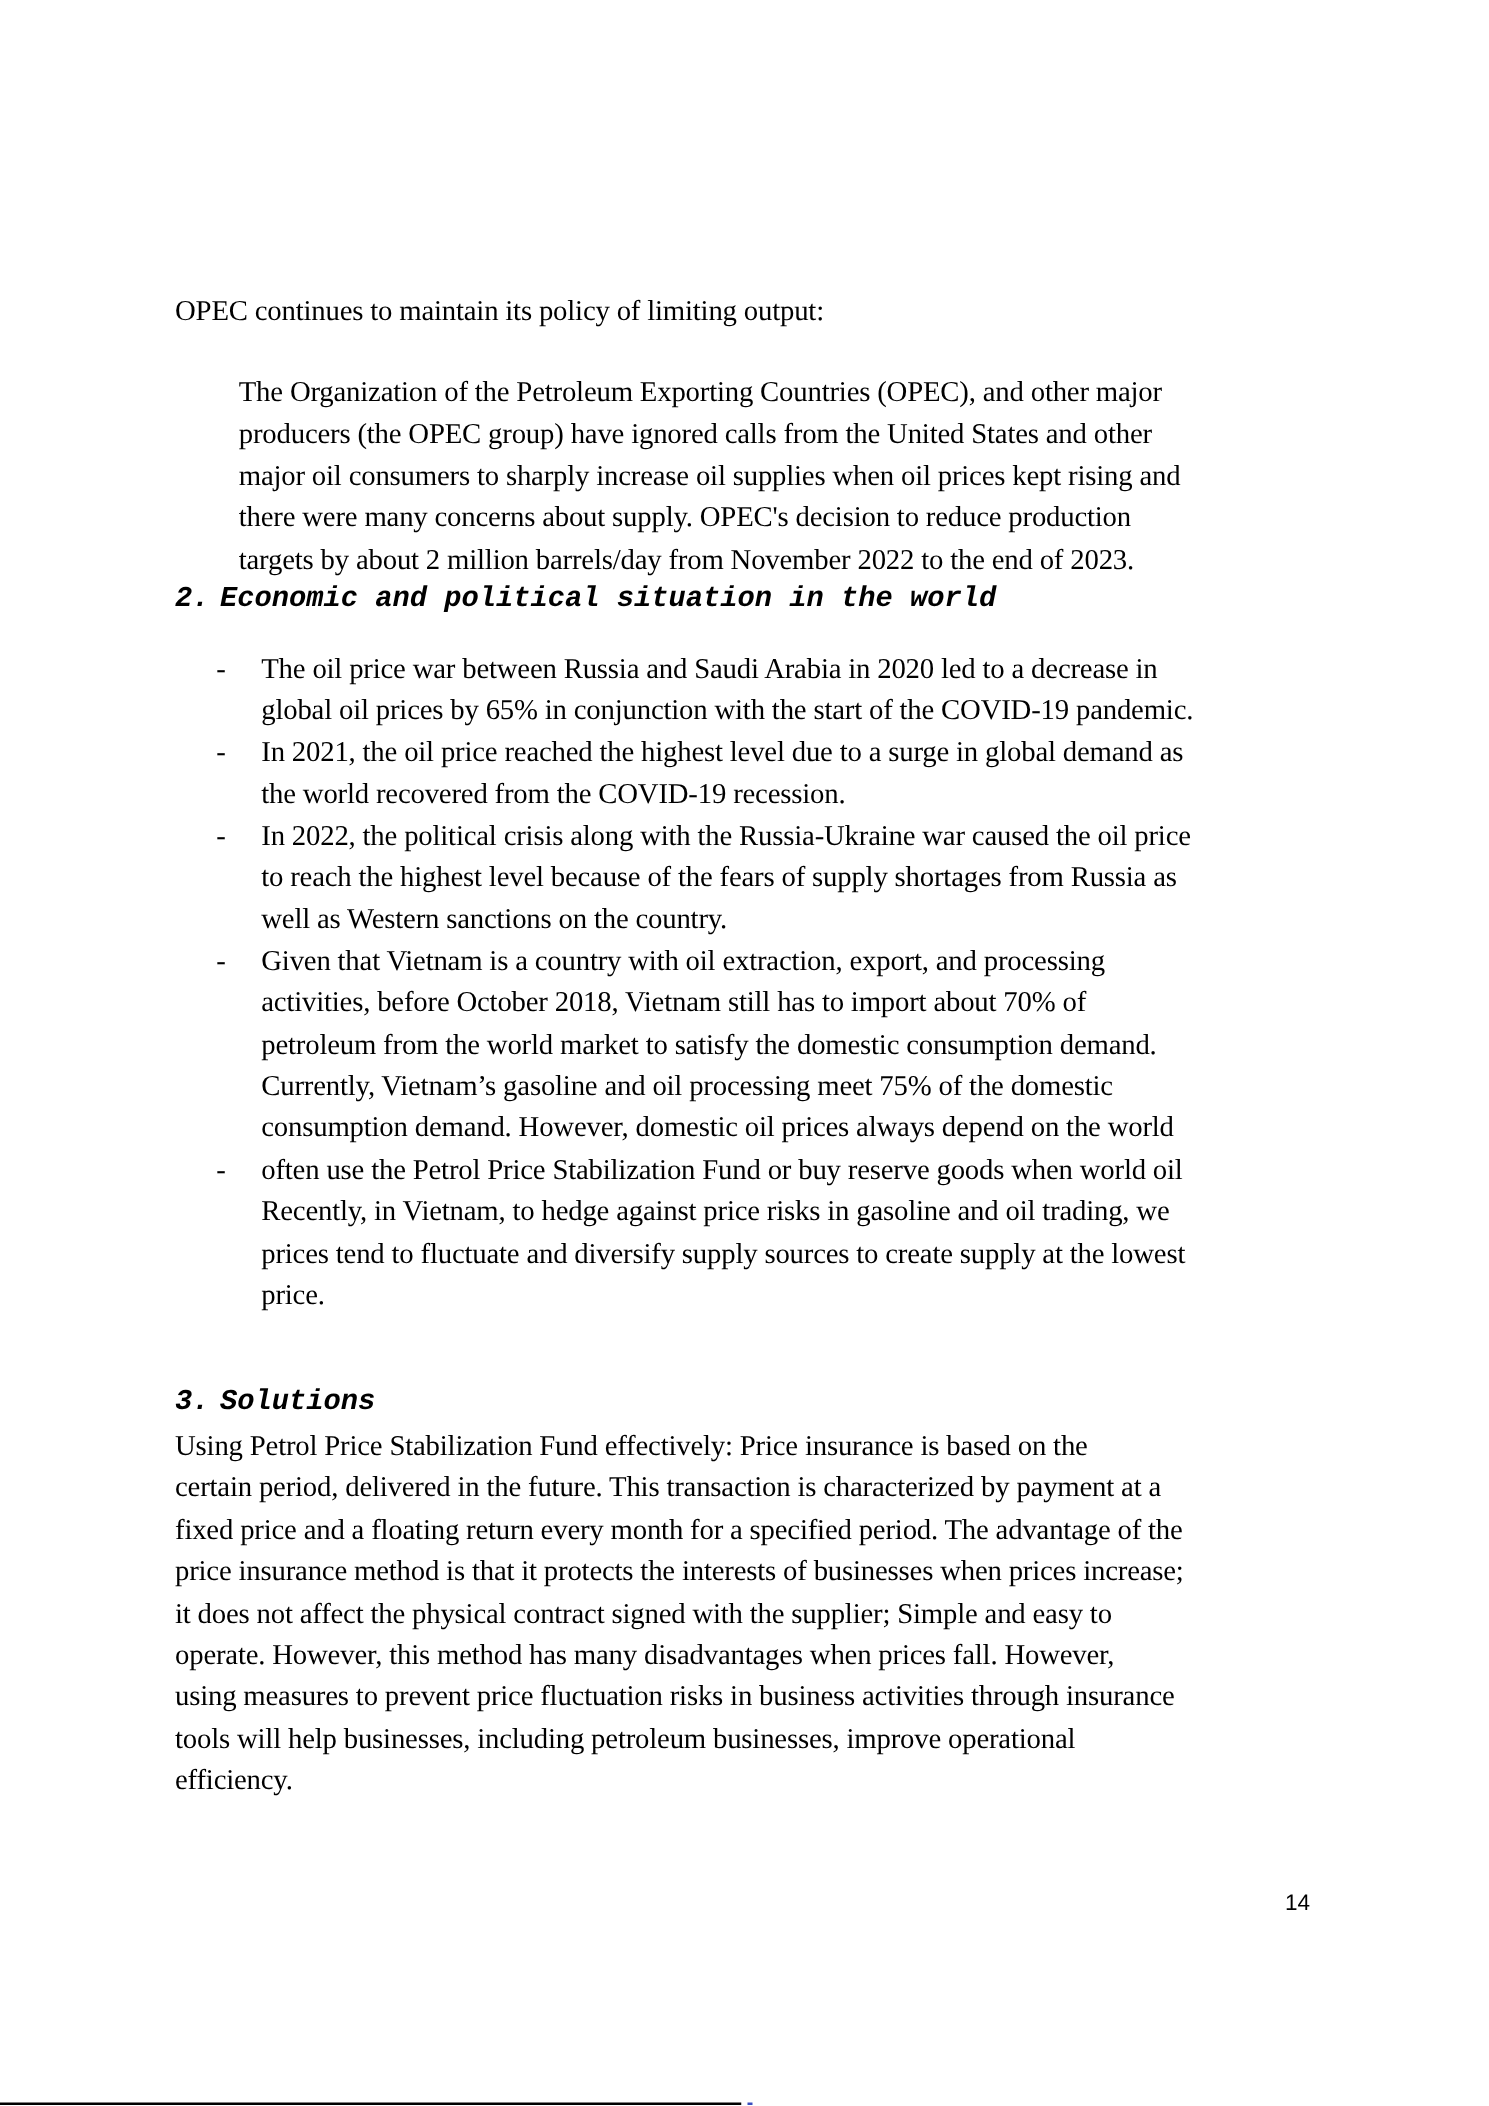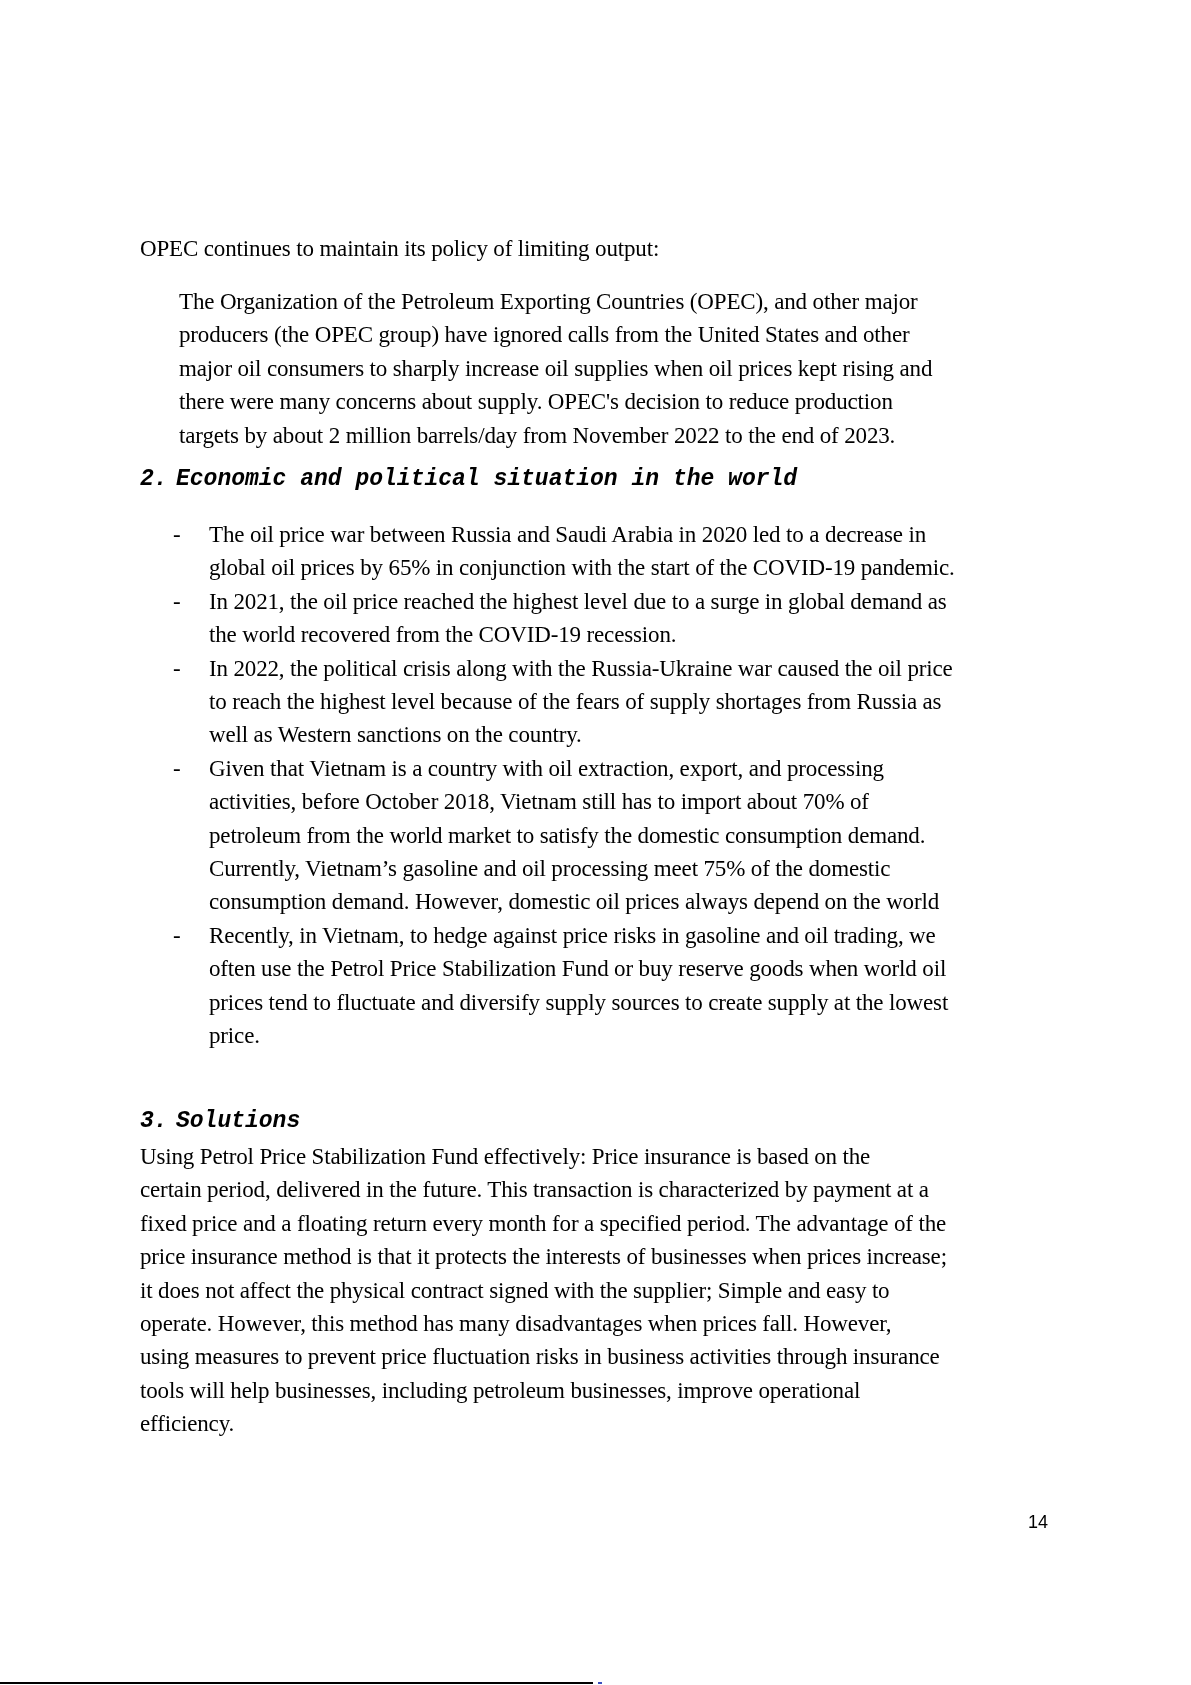--- a/index.html
+++ b/index.html
@@ -1,21 +1,21 @@
 <!DOCTYPE html>
 <html><head>
 <meta charset="utf-8">
 <style>
   html, body { margin: 0; padding: 0; background: #ffffff; }
   body { width: 1191px; height: 1685px; position: relative; overflow: hidden;
          font-family: "Liberation Serif", "DejaVu Serif", serif; color: #000; }
   .page { position: absolute; left: 0; top: 0; width: 1191px; height: 1685px; }
   .txt { font-size: 23px; line-height: 33.4px; letter-spacing: -0.15px; }
   .p-intro { position: absolute; left: 140px; top: 232px; margin: 0; }
-  .p-opec { position: absolute; left: 175px; top: 281px; width: 880px; margin: 4px; }
+  .p-opec { position: absolute; left: 175px; top: 281px; width: 880px; margin: 16px; }
   .h2 { position: absolute; left: 140px; margin: 0; font-weight: bold; font-style: italic;
         font-size: 23px; line-height: 33px; font-family: Liberation Mono, monospace; }
   .h2 .num { display: inline-block; width: 36px; }
   .h-econ { top: 463px; }
   .h-sol { top: 1105px; }
   ul.dash { list-style: none; margin: 0; padding: 0; position: absolute; left: 173px; top: 518px; width: 880px; }
   ul.dash li { position: relative; padding-left: 36px; margin: 0; }
   ul.dash li .dash-icon { position: absolute; left: 0; top: 0; }
   .p-sol { position: absolute; left: 140px; top: 1140px; width: 925px; margin: 0; }
   .pagenum { position: absolute; left: 1028px; top: 1512px; font-family: "Liberation Sans", "DejaVu Sans", sans-serif;
@@ -62,22 +62,22 @@
     <li>
       <span class="dash-icon">-</span>
       <div>Given that Vietnam is a country with oil extraction, export, and processing</div>
       <div>activities, before October 2018, Vietnam still has to import about 70% of</div>
       <div>petroleum from the world market to satisfy the domestic consumption demand.</div>
       <div>Currently, Vietnam’s gasoline and oil processing meet 75% of the domestic</div>
       <div>consumption demand. However, domestic oil prices always depend on the world</div>
     </li>
     <li>
       <span class="dash-icon">-</span>
+      <div>often use the Petrol Price Stabilization Fund or buy reserve goods when world oil</div>
       <div>Recently, in Vietnam, to hedge against price risks in gasoline and oil trading, we</div>
-      <div>often use the Petrol Price Stabilization Fund or buy reserve goods when world oil</div>
       <div>prices tend to fluctuate and diversify supply sources to create supply at the lowest</div>
       <div>price.</div>
     </li>
   </ul>
 
   <h2 class="h2 h-sol">
     <span class="num">3.</span><span>Solutions</span>
   </h2>
 
   <div class="txt p-sol">

